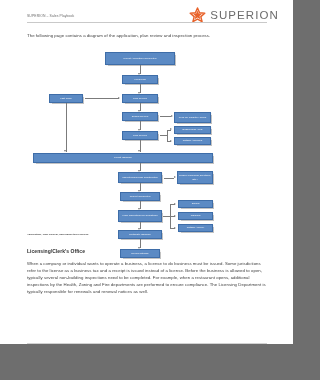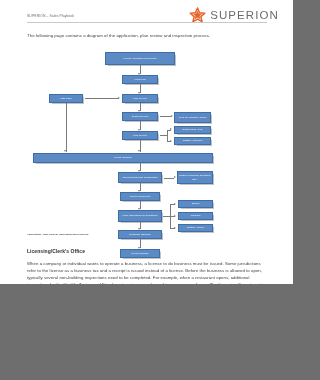--- a/index.html
+++ b/index.html
@@ -3,21 +3,21 @@
 <meta charset="utf-8">
 <style>
   html, body {
     margin: 0;
     padding: 0;
     background: #6e6e6e;
   }
   #page {
     position: relative;
     width: 293px;
-    height: 284px;
+    height: 344px;
     background: #ffffff;
     overflow: hidden;
     font-family: "Liberation Sans", sans-serif;
     color: #3b3b3b;
   }
 
   
   #header {
     position: absolute;
     left: 0; top: 0;

